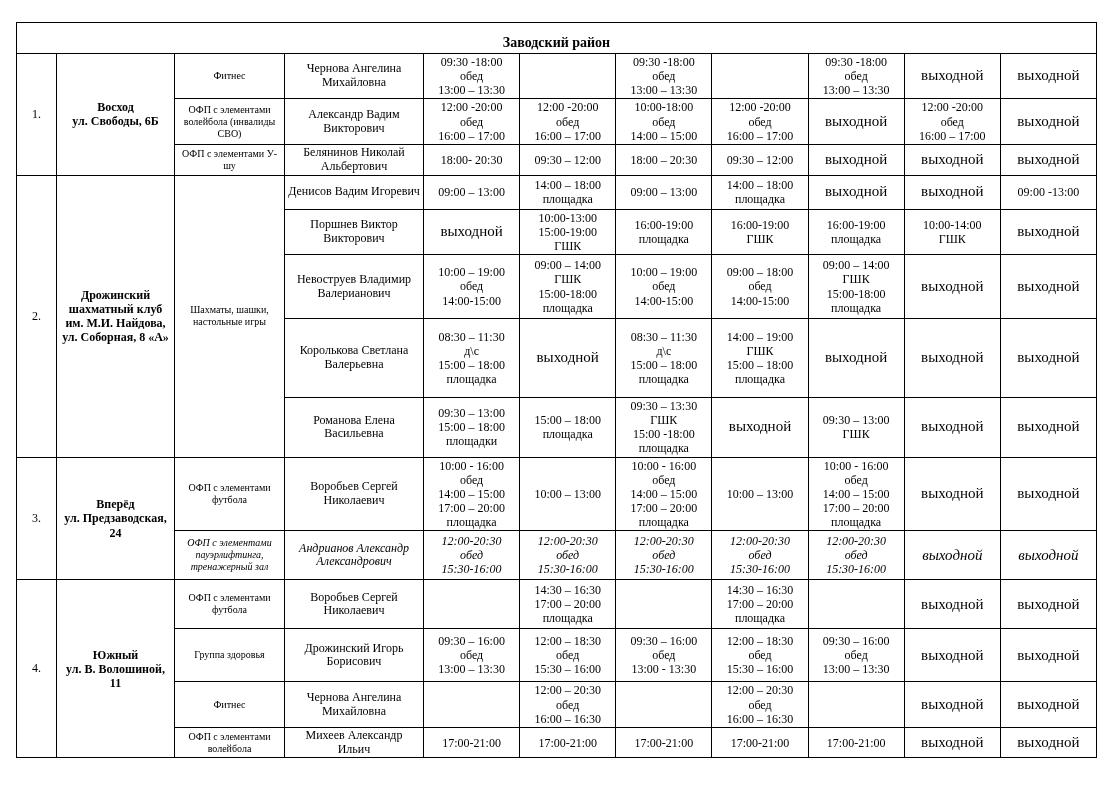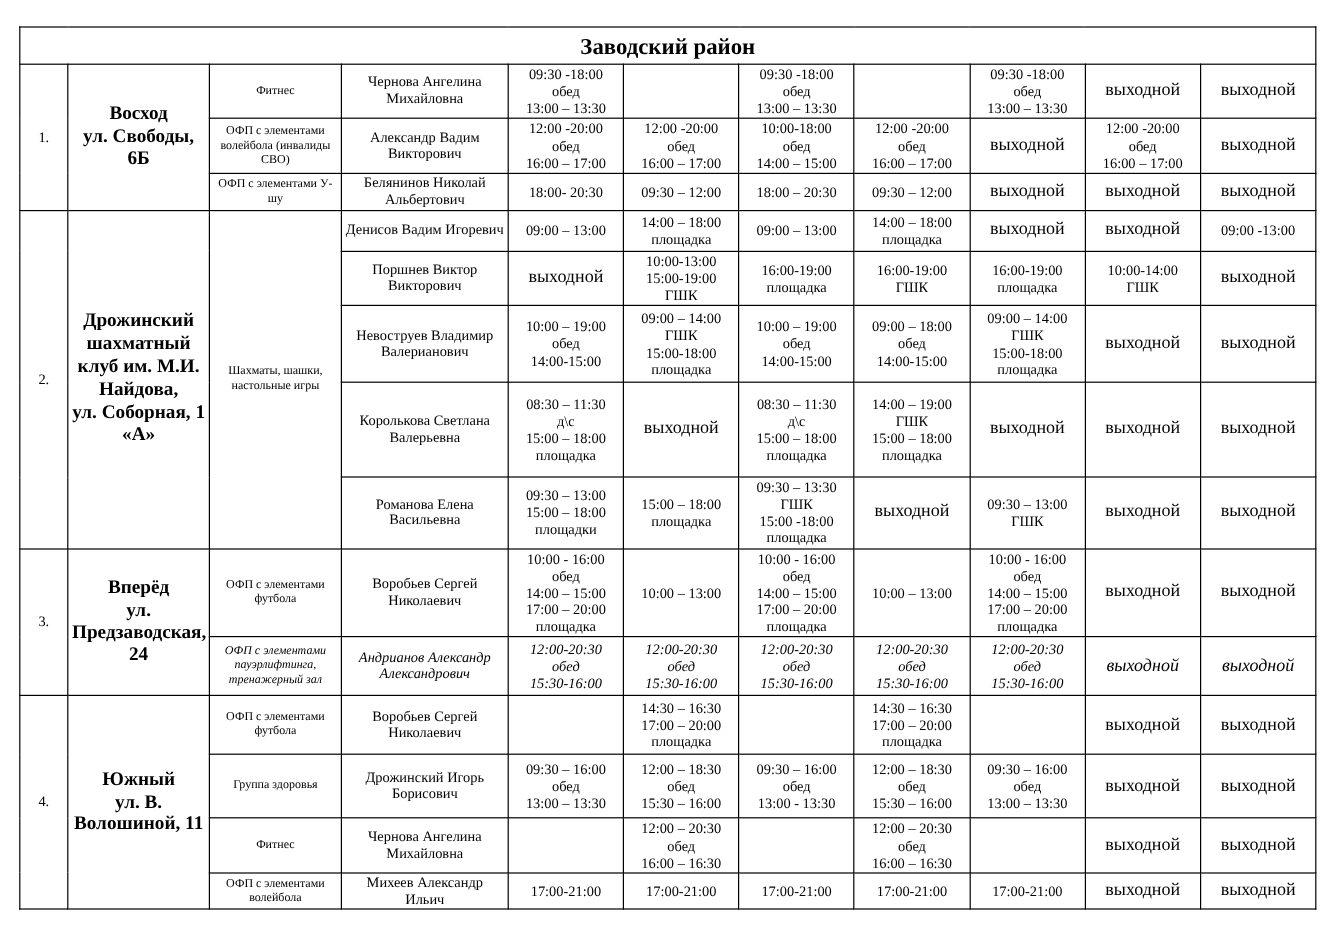--- a/index.html
+++ b/index.html
@@ -27,26 +27,26 @@
   }
   table.sched td {
     border: 1px solid #000000;
     text-align: center;
     vertical-align: middle;
     padding: 1px 3px;
     overflow: hidden;
   }
   .title-cell {
     font-weight: bold;
-    font-size: 19px;
+    font-size: 14px;
     vertical-align: bottom !important;
     padding-bottom: 2px !important;
   }
   .num-cell   { font-size: 12px; }
-  .club-cell  { font-size: 16px; line-height: 1.18; }
+  .club-cell  { font-size: 12px; line-height: 1.18; }
   .club-name  { font-weight: bold; }
   .club-address { font-weight: bold; }
   .activity-cell {
     font-size: 10px;
     line-height: 1.2;
     padding: 1px 4px;
   }
   .instructor-cell {
     font-size: 12px;
     line-height: 1.15;
@@ -132,21 +132,21 @@
           <td class="day-cell">18:00 – 20:30</td>
           <td class="day-cell">09:30 – 12:00</td>
           <td class="day-cell off">выходной</td>
           <td class="day-cell off">выходной</td>
           <td class="day-cell off">выходной</td>
         </tr>
         <tr style="height: 34px;">
           <td class="num-cell" rowspan="5">2.</td>
           <td class="club-cell" rowspan="5">
             <div class="club-name">Дрожинский шахматный клуб им. М.И. Найдова,</div>
-            <div class="club-address">ул. Соборная, 1 «А»</div>
+            <div class="club-address">ул. Соборная, 8 «А»</div>
           </td>
           <td class="activity-cell" rowspan="5">Шахматы, шашки, настольные игры</td>
           <td class="instructor-cell">Денисов Вадим Игоревич</td>
           <td class="day-cell">09:00 – 13:00</td>
           <td class="day-cell">14:00 – 18:00
 площадка</td>
           <td class="day-cell">09:00 – 13:00</td>
           <td class="day-cell">14:00 – 18:00
 площадка</td>
           <td class="day-cell off">выходной</td>

